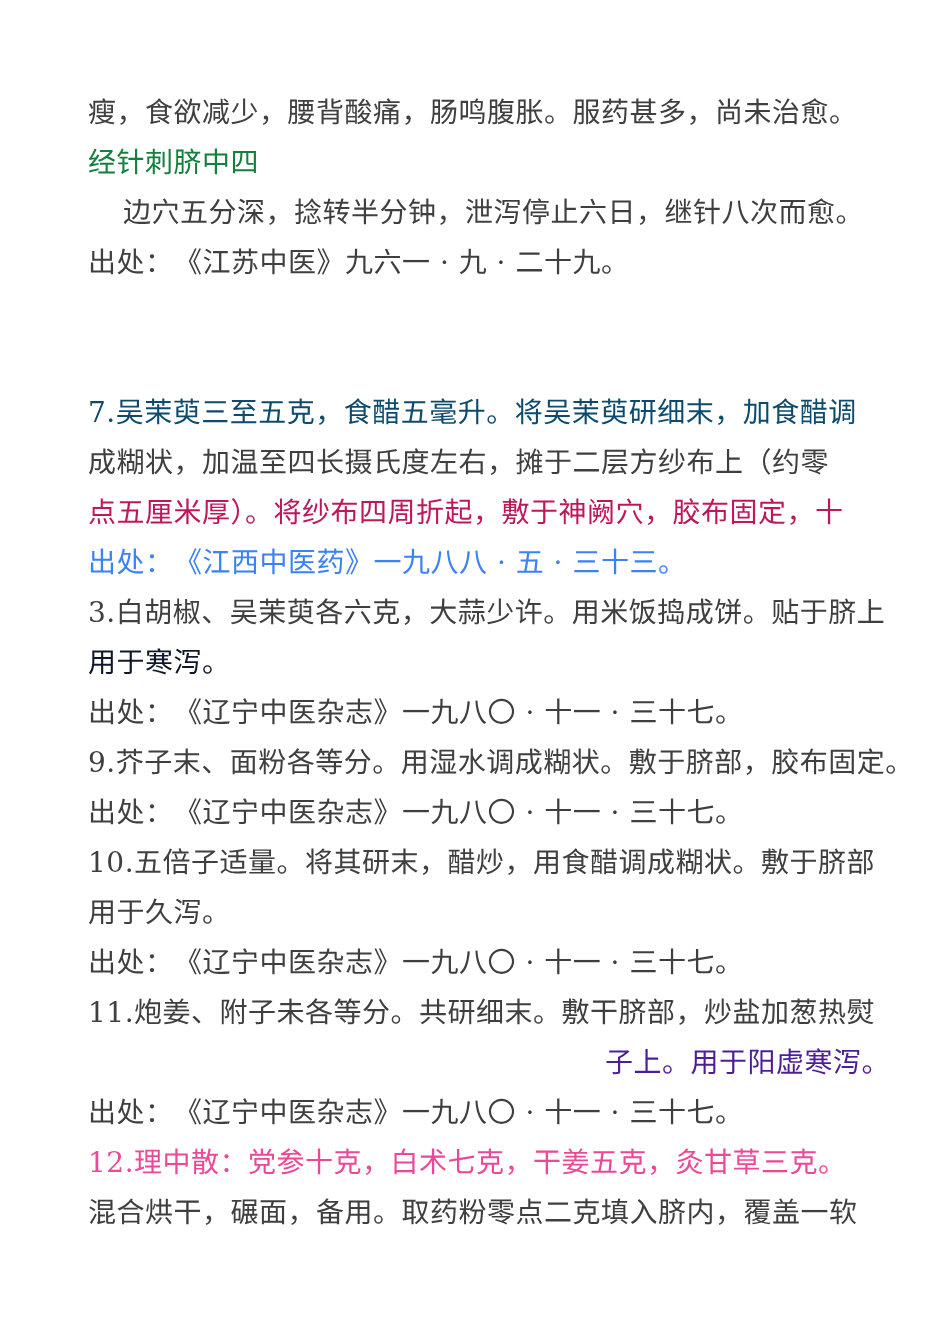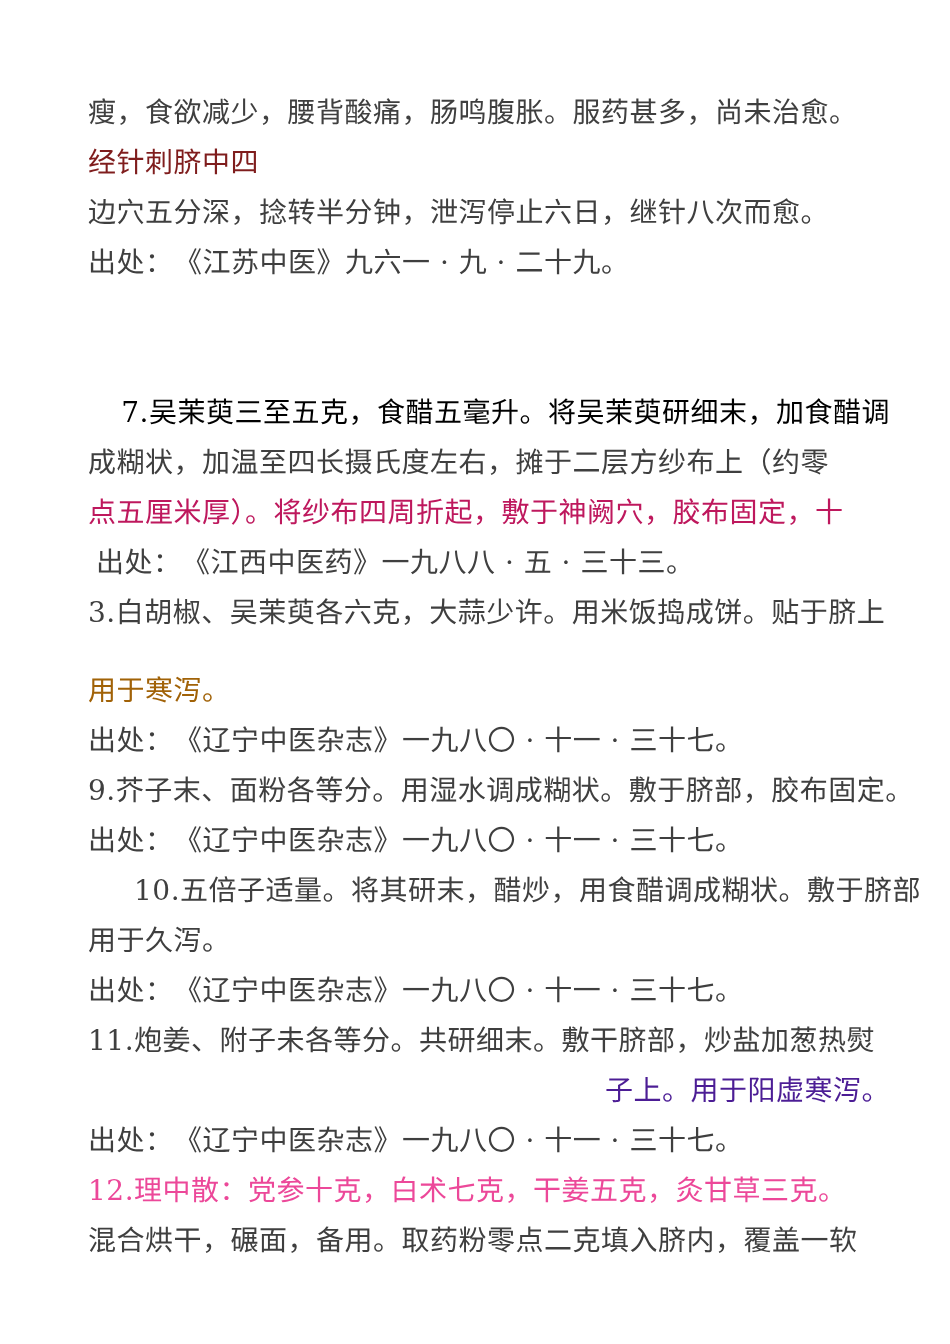--- a/index.html
+++ b/index.html
@@ -32,35 +32,35 @@
     letter-spacing: 0.5px;
     text-align: left;
   }
 </style>
 </head>
 <body>
 
 <div class="page" style="background: rgb(255, 255, 255);">
   <div class="doc-body">
       <div class="text-line" style="color: rgb(63, 63, 63);">瘦，食欲减少，腰背酸痛，肠鸣腹胀。服药甚多，尚未治愈。</div>
-      <div class="text-line" style="color: #7f1d1d;">经针刺脐中四</div>
-      <div class="text-line" style="color: rgb(63, 63, 63);">边穴五分深，捻转半分钟，泄泻停止六日，继针八次而愈。</div>
+      <div class="text-line" style="color: #15803d;">经针刺脐中四</div>
+      <div class="text-line" style="color: rgb(63, 63, 63); margin-left: 35px;">边穴五分深，捻转半分钟，泄泻停止六日，继针八次而愈。</div>
       <div class="text-line" style="color: rgb(63, 63, 63);">出处：　《江苏中医》九六一 · 九 · 二十九。</div>
       <div class="text-line" style="color: rgb(63, 63, 63);"></div>
       <div class="text-line" style="color: rgb(63, 63, 63);"></div>
-      <div class="text-line" style="color: #000000; text-align: right;">7.吴茉萸三至五克，食醋五毫升。将吴茉萸研细末，加食醋调</div>
+      <div class="text-line" style="color: #0c4a6e;">7.吴茉萸三至五克，食醋五毫升。将吴茉萸研细末，加食醋调</div>
       <div class="text-line" style="color: rgb(63, 63, 63);">成糊状，加温至四长摄氏度左右，摊于二层方纱布上（约零</div>
       <div class="text-line" style="color: #be185d;">点五厘米厚）。将纱布四周折起，敷于神阙穴，胶布固定，十</div>
-      <div class="text-line" style="color: #404040; margin-left: 8px;">出处：　《江西中医药》一九八八 · 五 · 三十三。</div>
+      <div class="text-line" style="color: #3b82f6;">出处：　《江西中医药》一九八八 · 五 · 三十三。</div>
       <div class="text-line" style="color: rgb(63, 63, 63);">3.白胡椒、吴茉萸各六克，大蒜少许。用米饭捣成饼。贴于脐上</div>
-      <div class="text-line" style="color: #a16207; margin-top: 28px;">用于寒泻。</div>
+      <div class="text-line" style="color: #0f172a;">用于寒泻。</div>
       <div class="text-line" style="color: rgb(63, 63, 63);">出处：　《辽宁中医杂志》一九八〇 · 十一 · 三十七。</div>
       <div class="text-line" style="color: rgb(63, 63, 63);">9.芥子末、面粉各等分。用湿水调成糊状。敷于脐部，胶布固定。</div>
       <div class="text-line" style="color: rgb(63, 63, 63);">出处：　《辽宁中医杂志》一九八〇 · 十一 · 三十七。</div>
-      <div class="text-line" style="color: rgb(63, 63, 63); margin-left: 46px;">10.五倍子适量。将其研末，醋炒，用食醋调成糊状。敷于脐部</div>
+      <div class="text-line" style="color: rgb(63, 63, 63);">10.五倍子适量。将其研末，醋炒，用食醋调成糊状。敷于脐部</div>
       <div class="text-line" style="color: rgb(63, 63, 63);">用于久泻。</div>
       <div class="text-line" style="color: rgb(63, 63, 63);">出处：　《辽宁中医杂志》一九八〇 · 十一 · 三十七。</div>
       <div class="text-line" style="color: rgb(63, 63, 63);">11.炮姜、附子未各等分。共研细末。敷干脐部，炒盐加葱热熨</div>
       <div class="text-line" style="color: #4c1d95; text-align: right;">子上。用于阳虚寒泻。</div>
       <div class="text-line" style="color: rgb(63, 63, 63);">出处：　《辽宁中医杂志》一九八〇 · 十一 · 三十七。</div>
       <div class="text-line" style="color: #ec4899;">12.理中散：党参十克，白术七克，干姜五克，灸甘草三克。</div>
       <div class="text-line" style="color: rgb(63, 63, 63);">混合烘干，碾面，备用。取药粉零点二克填入脐内，覆盖一软</div>
     </div>
 </div>
 

